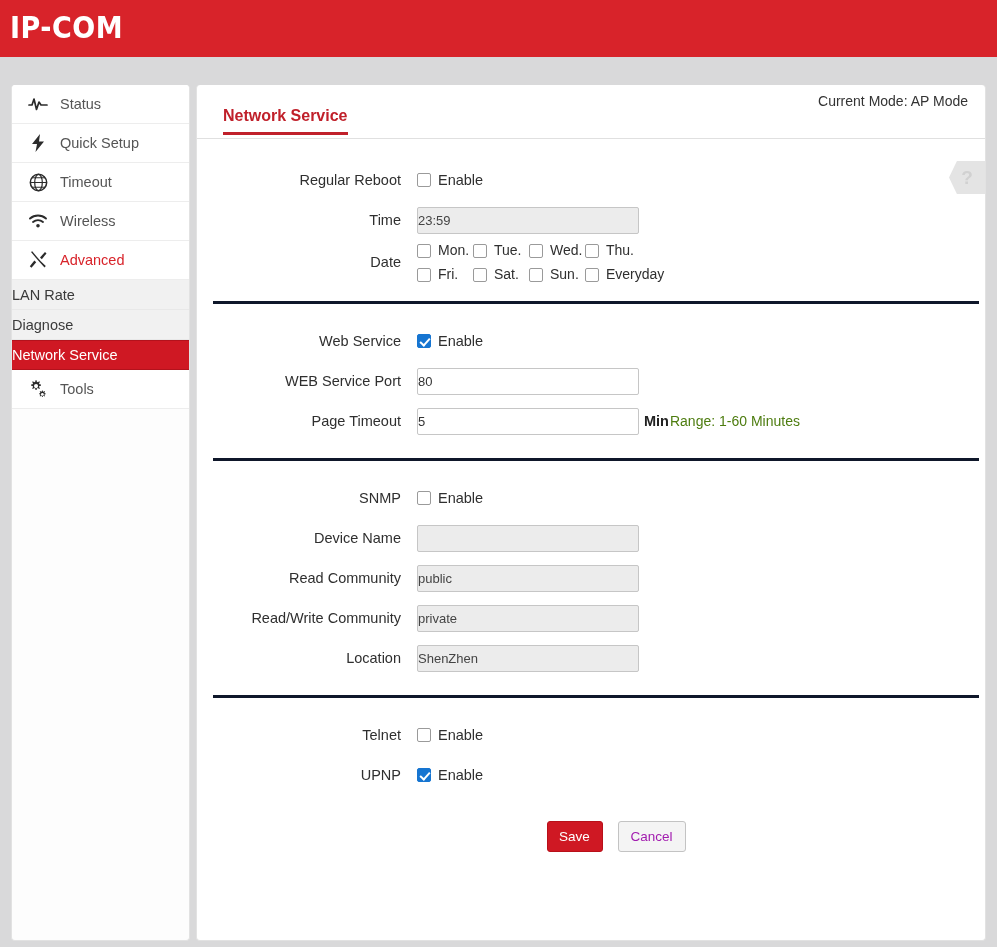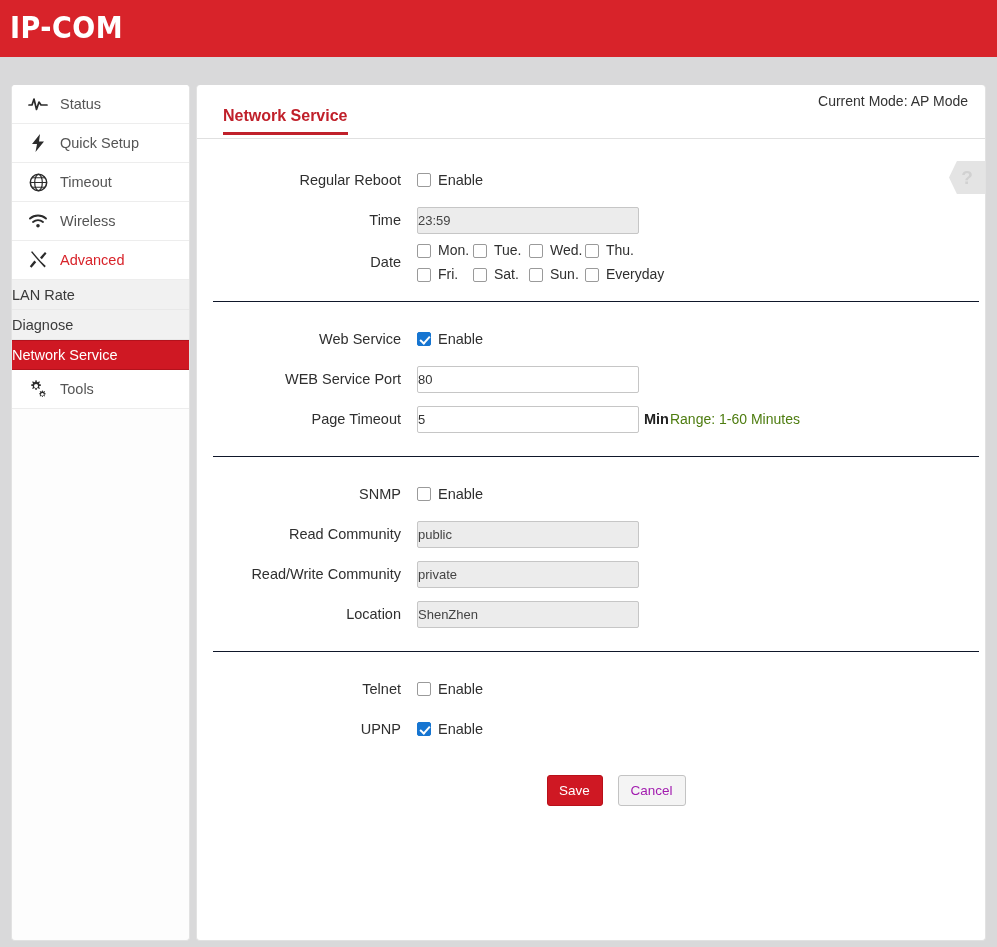--- a/index.html
+++ b/index.html
@@ -131,21 +131,21 @@
     clip-path: polygon(100% 0, 100% 100%, 22% 100%, 0 50%, 22% 0);
   }
 
   
   .form-area {
     position: absolute; left: 0; top: 58px;
     width: 788px;
   }
   .section {
     padding: 17px 0 17px 0;
-    border-bottom: 1px solid #0f172a;
+    border-bottom: 3px solid #0f172a;
     margin-left: 16px;
     margin-right: 6px;
   }
   .section.last { border-bottom: none; }
 
   .row {
     display: flex;
     align-items: center;
     min-height: 40px;
   }
@@ -468,20 +468,26 @@
       <div class="section">
 
         <div class="row">
           <div class="lab">SNMP</div>
           <div class="ctl">
             <span class="cb"></span>
             <span class="cb-label">Enable</span>
           </div>
         </div>
 
+        <div class="row">
+          <div class="lab">Device Name</div>
+          <div class="ctl">
+            <input class="tf disabled" type="text" disabled="" value="" style="">
+          </div>
+        </div>
 
         <div class="row">
           <div class="lab">Read Community</div>
           <div class="ctl">
             <input class="tf disabled" type="text" disabled="" value="public" style="">
           </div>
         </div>
 
         <div class="row">
           <div class="lab">Read/Write Community</div>

